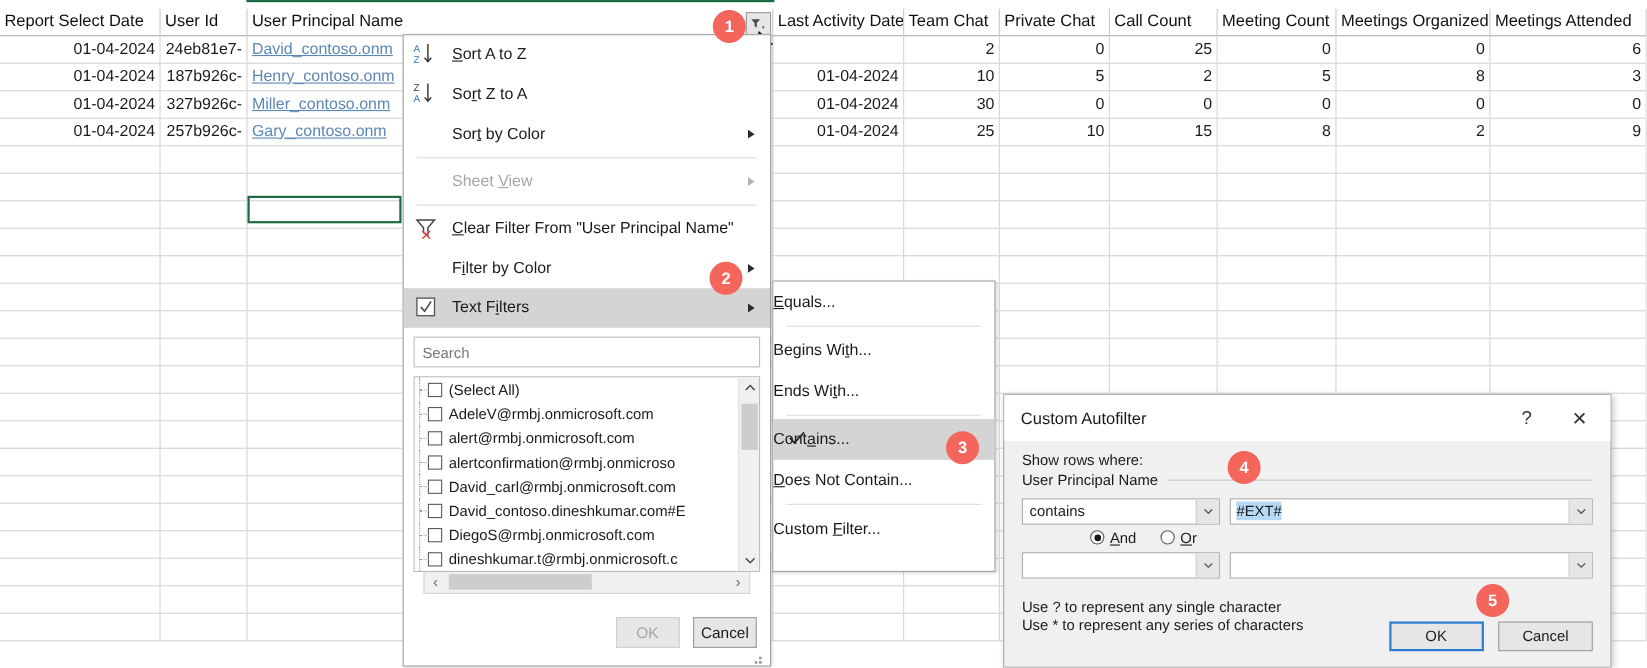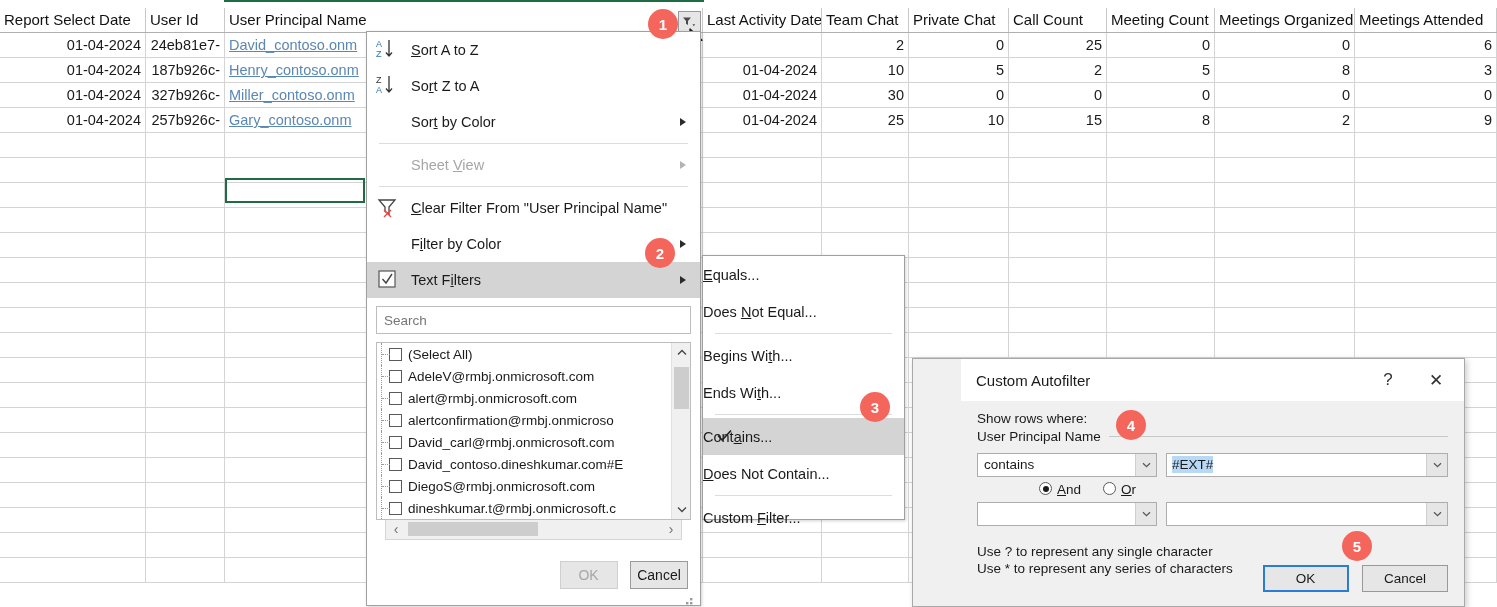--- a/index.html
+++ b/index.html
@@ -140,21 +140,21 @@
     position: relative; height: 37px; display: flex; align-items: center;
     font-size: 14.5px; color: #1a1a1a;
   }
   .smi.hl { background: #d4d4d4; }
   .smi .check { position: absolute; left: 14px; top: 50%; transform: translateY(-50%); }
 
   
   .dlg {
     position: absolute; left: 912px; top: 358px; width: 553px; height: 249px;
     background: #f0f0f0; border: 1px solid #a8a8a8;
-    box-shadow: 2px 2px 6px rgba(0,0,0,0.2); z-index: 50; padding-left: 48px;
+    box-shadow: 2px 2px 6px rgba(0,0,0,0.2); z-index: 50;
   }
   .dlg-title {
     position: relative; height: 42px; background: #ffffff;
     display: flex; align-items: center; padding-left: 15px;
     font-size: 15px; color: #1a1a1a;
   }
   .dlg-title .tbtn {
     position: absolute; top: 0; height: 42px; width: 40px;
     display: flex; align-items: center; justify-content: center;
     font-size: 17px; color: #333;
@@ -638,23 +638,20 @@
         <rect x="4" y="2" width="2.4" height="2.4" fill="#9a9a9a"></rect>
       </svg>
     </div>
   </div>
 
   <div class="sub-menu">
     <div id="submenu-items">
         <div class="smi">
           <span><span class="u">E</span>quals...</span>
         </div>
-        <div class="smi">
-          <span>Does <span class="u">N</span>ot Equal...</span>
-        </div>
         <div class="menu-sep"></div>
         <div class="smi">
           <span>Begins Wi<span class="u">t</span>h...</span>
         </div>
         <div class="smi">
           <span>Ends Wi<span class="u">t</span>h...</span>
         </div>
         <div class="menu-sep"></div>
         <div class="smi hl">
           <span class="check"><svg width="15" height="13" viewBox="0 0 15 13">

